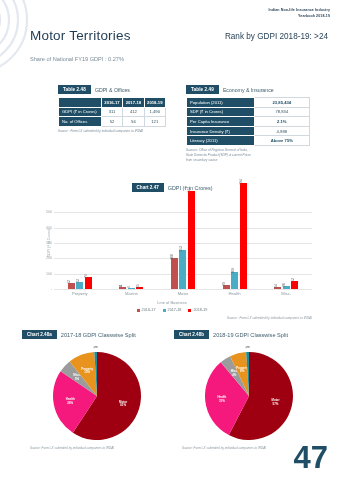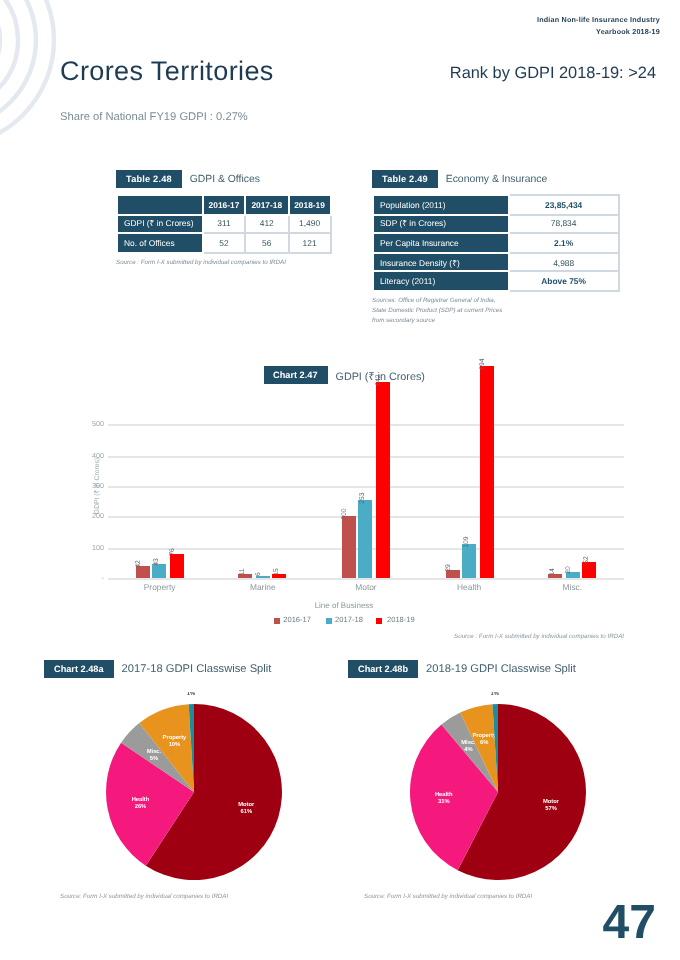--- a/index.html
+++ b/index.html
@@ -57,42 +57,42 @@
   .legend div { display:flex; align-items:center; gap:2px; font-size:3.8px; color:#6d7c85; }
   .sw { width:3px; height:3px; display:inline-block; }
   .csrc { position:absolute; right:4px; top:133px; font-size:3.1px; color:#8a979e; font-style:italic; }
 
   .pie-box { position:absolute; top:330px; width:150px; height:128px; }
   .pie-l { left:22px; } .pie-r { left:174px; }
   .pie-head { display:flex; align-items:center; gap:4px; }
   .pie-title { font-size:5.6px; color:#42606f; }
   .pie-area { position:absolute; left:50%; top:16px; transform:translateX(-50%); }
   .pie-src { position:absolute; left:8px; bottom:8px; font-size:3.1px; color:#8a979e; font-style:italic; }
-  .pgnum { position:absolute; right:12px; bottom:4px; font-size:24px; font-weight:700; color:#1f4e66; }
+  .pgnum { position:absolute; right:12px; bottom:4px; font-size:31px; font-weight:700; color:#1f4e66; }
   .pl { font-size:2.9px; fill:#ffffff; text-anchor:middle; font-weight:700; }
   .pl-d { fill:#4a4a4a; }
 </style>
 </head>
 <body>
 
 <svg class="arcs" viewBox="0 0 110 120">
   <g fill="none" stroke="#e3e9ee" stroke-width="2.2">
     <circle cx="8" cy="50" r="26"></circle>
       <circle cx="8" cy="50" r="35"></circle>
     <circle cx="8" cy="50" r="44"></circle>
       <circle cx="8" cy="50" r="53"></circle>
   </g>
 </svg>
 
 <div class="hdr-note">
   <div>Indian Non-life Insurance Industry</div>
   <div>Yearbook 2018-19</div>
 </div>
 
-<div class="title">Crores Territories</div>
+<div class="title">Motor Territories</div>
 <div class="rank">Rank by GDPI 2018-19:  &gt;24</div>
 <div class="share">Share of National FY19 GDPI : 0.27%</div>
 
 <div class="tbl-wrap tbl-left">
   <div class="tbl-head">
     <span class="tbl-tag">Table 2.48</span>
     <span class="tbl-cap">GDPI &amp; Offices</span>
   </div>
   <table>
     <tbody>

